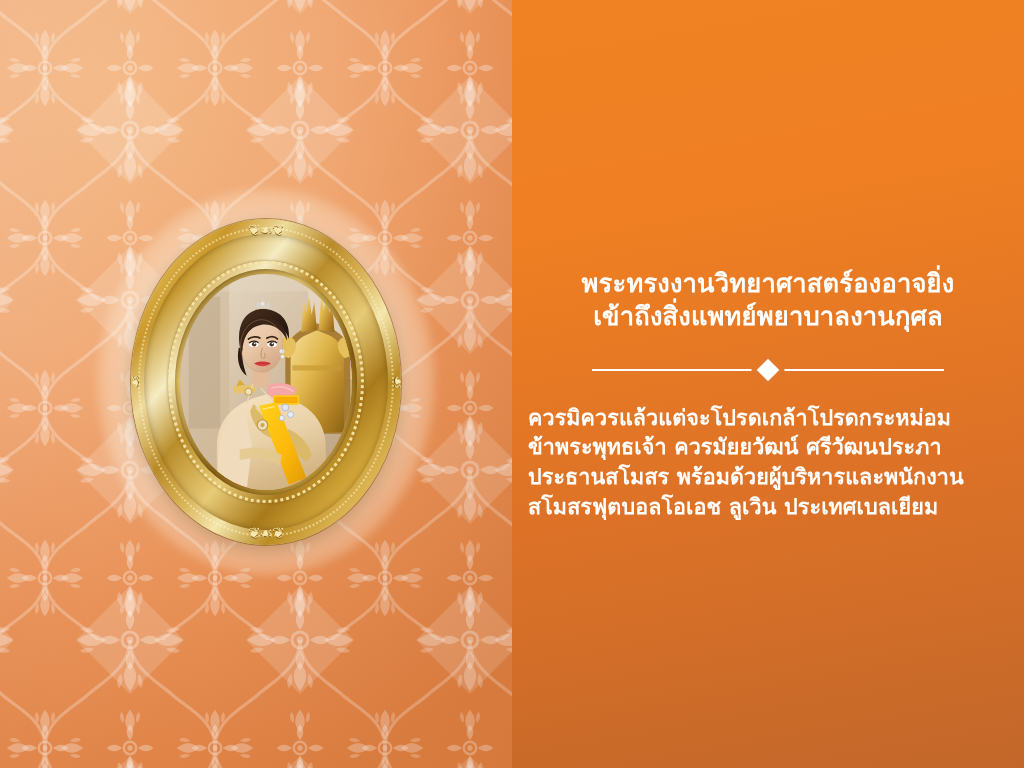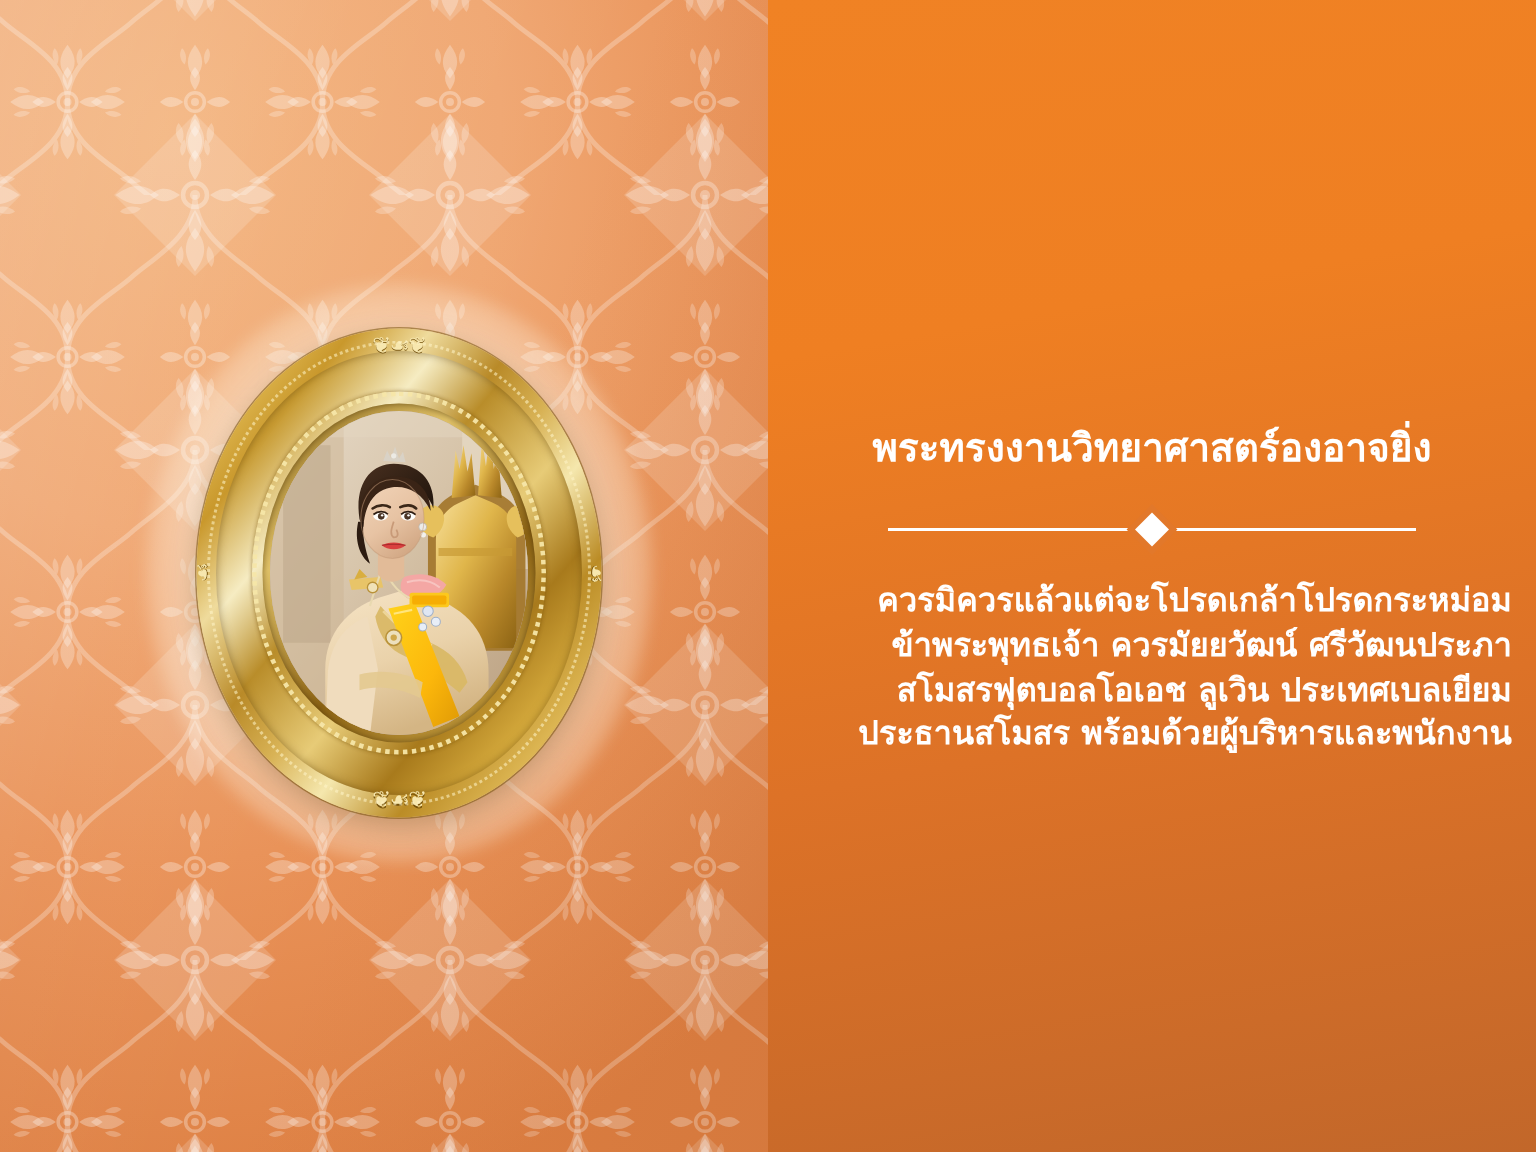--- a/index.html
+++ b/index.html
@@ -173,21 +173,21 @@
   .divider .gem {
     position: relative;
     width: 16px; height: 16px;
     background: #ffffff;
     transform: rotate(45deg);
     box-shadow: 0 0 0 4px #e2782a;
   }
 
   .signoff {
     width: 100%;
-    text-align: right;
+    text-align: left;
     color: #ffffff;
     font-weight: bold;
     font-size: 21.5px;
     line-height: 1.38;
     padding: 0 16px;
     letter-spacing: .1px;
   }
   .signoff div { white-space: nowrap; }
 </style>
 </head>
@@ -472,28 +472,29 @@
         <span class="cartouche left">☙</span>
         <span class="cartouche right">☙</span>
       </div>
     </div>
   </div>
 
   <div class="right-panel">
 
     <div class="verse">
       <div>พระทรงงานวิทยาศาสตร์องอาจยิ่ง</div>
+      <div>เข้าถึงสิ่งแพทย์พยาบาลงานกุศล</div>
     </div>
 
     <div class="divider">
       <span class="rule"></span>
       <span class="gem"></span>
     </div>
 
     <div class="signoff">
       <div>ควรมิควรแล้วแต่จะโปรดเกล้าโปรดกระหม่อม</div>
       <div>ข้าพระพุทธเจ้า ควรมัยยวัฒน์ ศรีวัฒนประภา</div>
+      <div>ประธานสโมสร พร้อมด้วยผู้บริหารและพนักงาน</div>
       <div>สโมสรฟุตบอลโอเอช ลูเวิน ประเทศเบลเยียม</div>
-      <div>ประธานสโมสร พร้อมด้วยผู้บริหารและพนักงาน</div>
     </div>
   </div>
 
 </div>
 
 </body></html>

